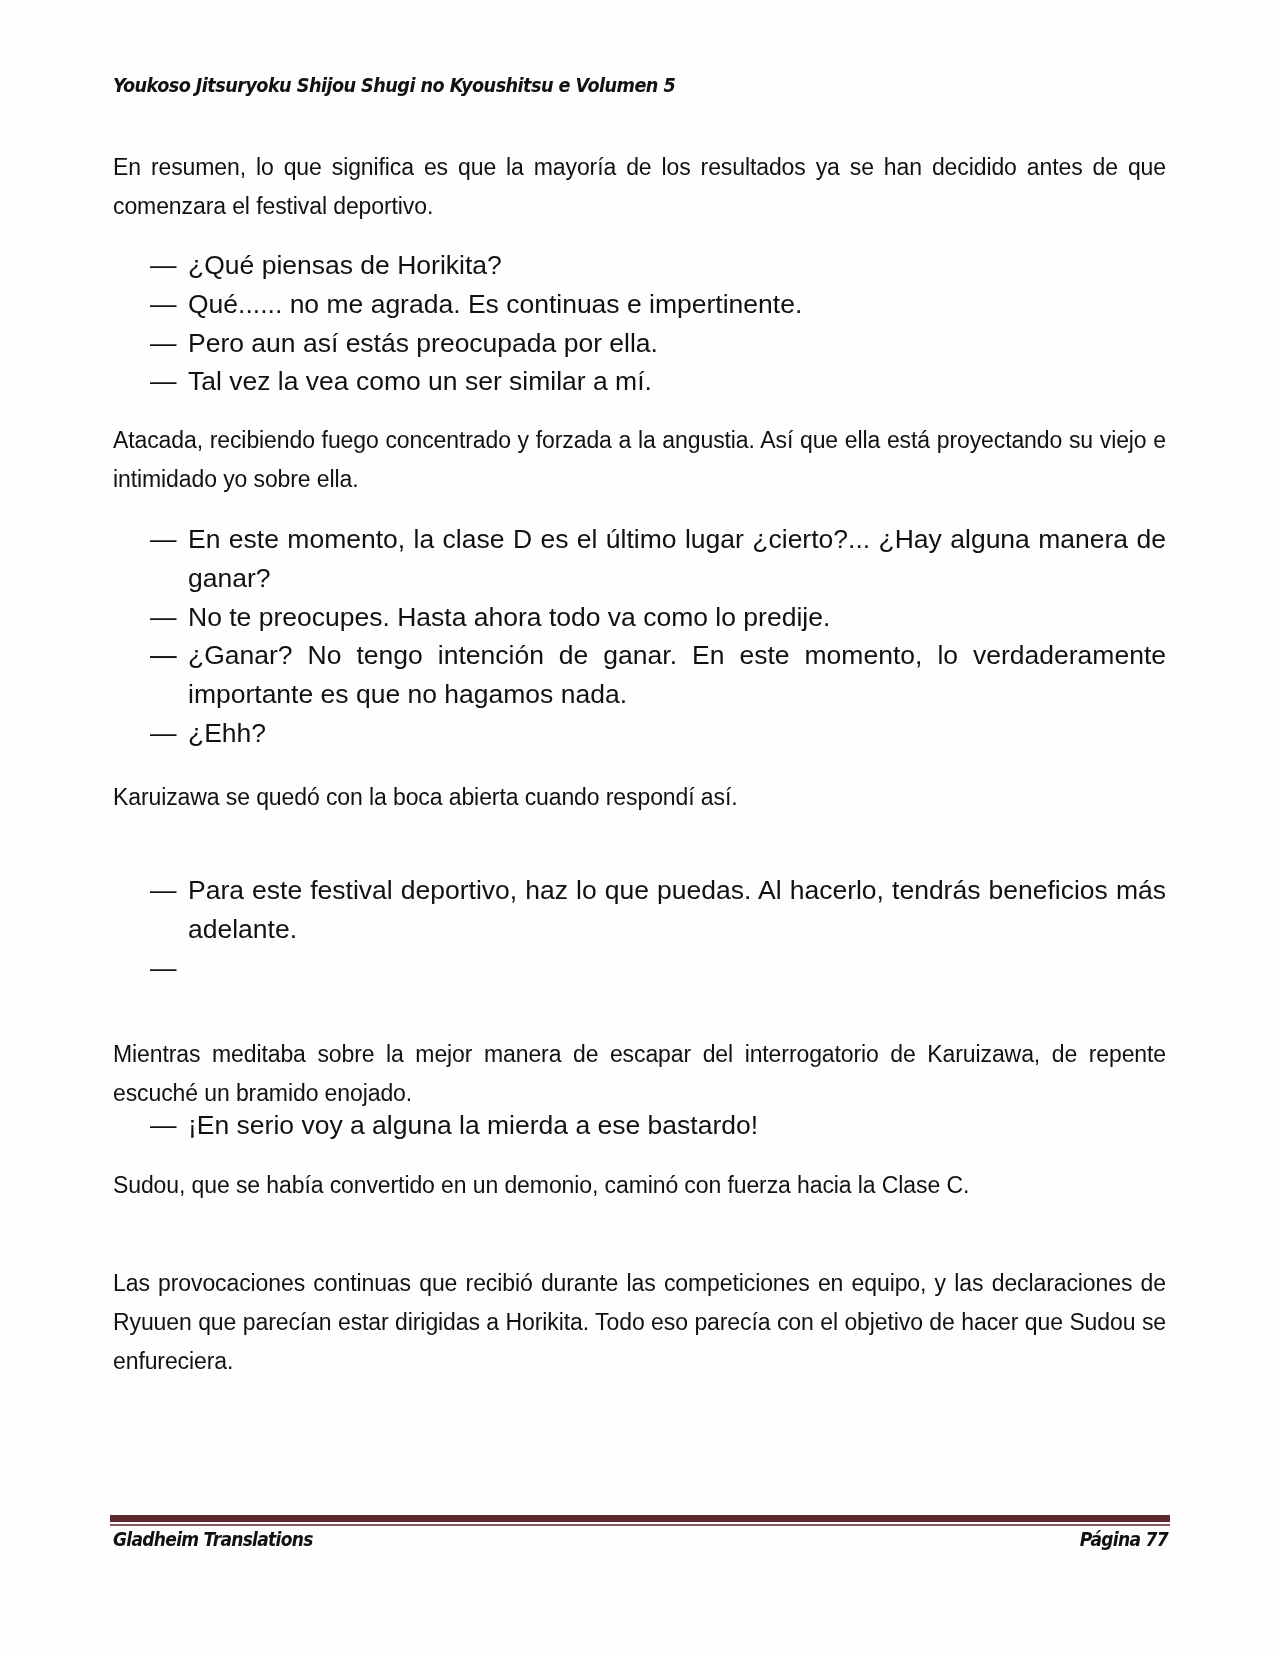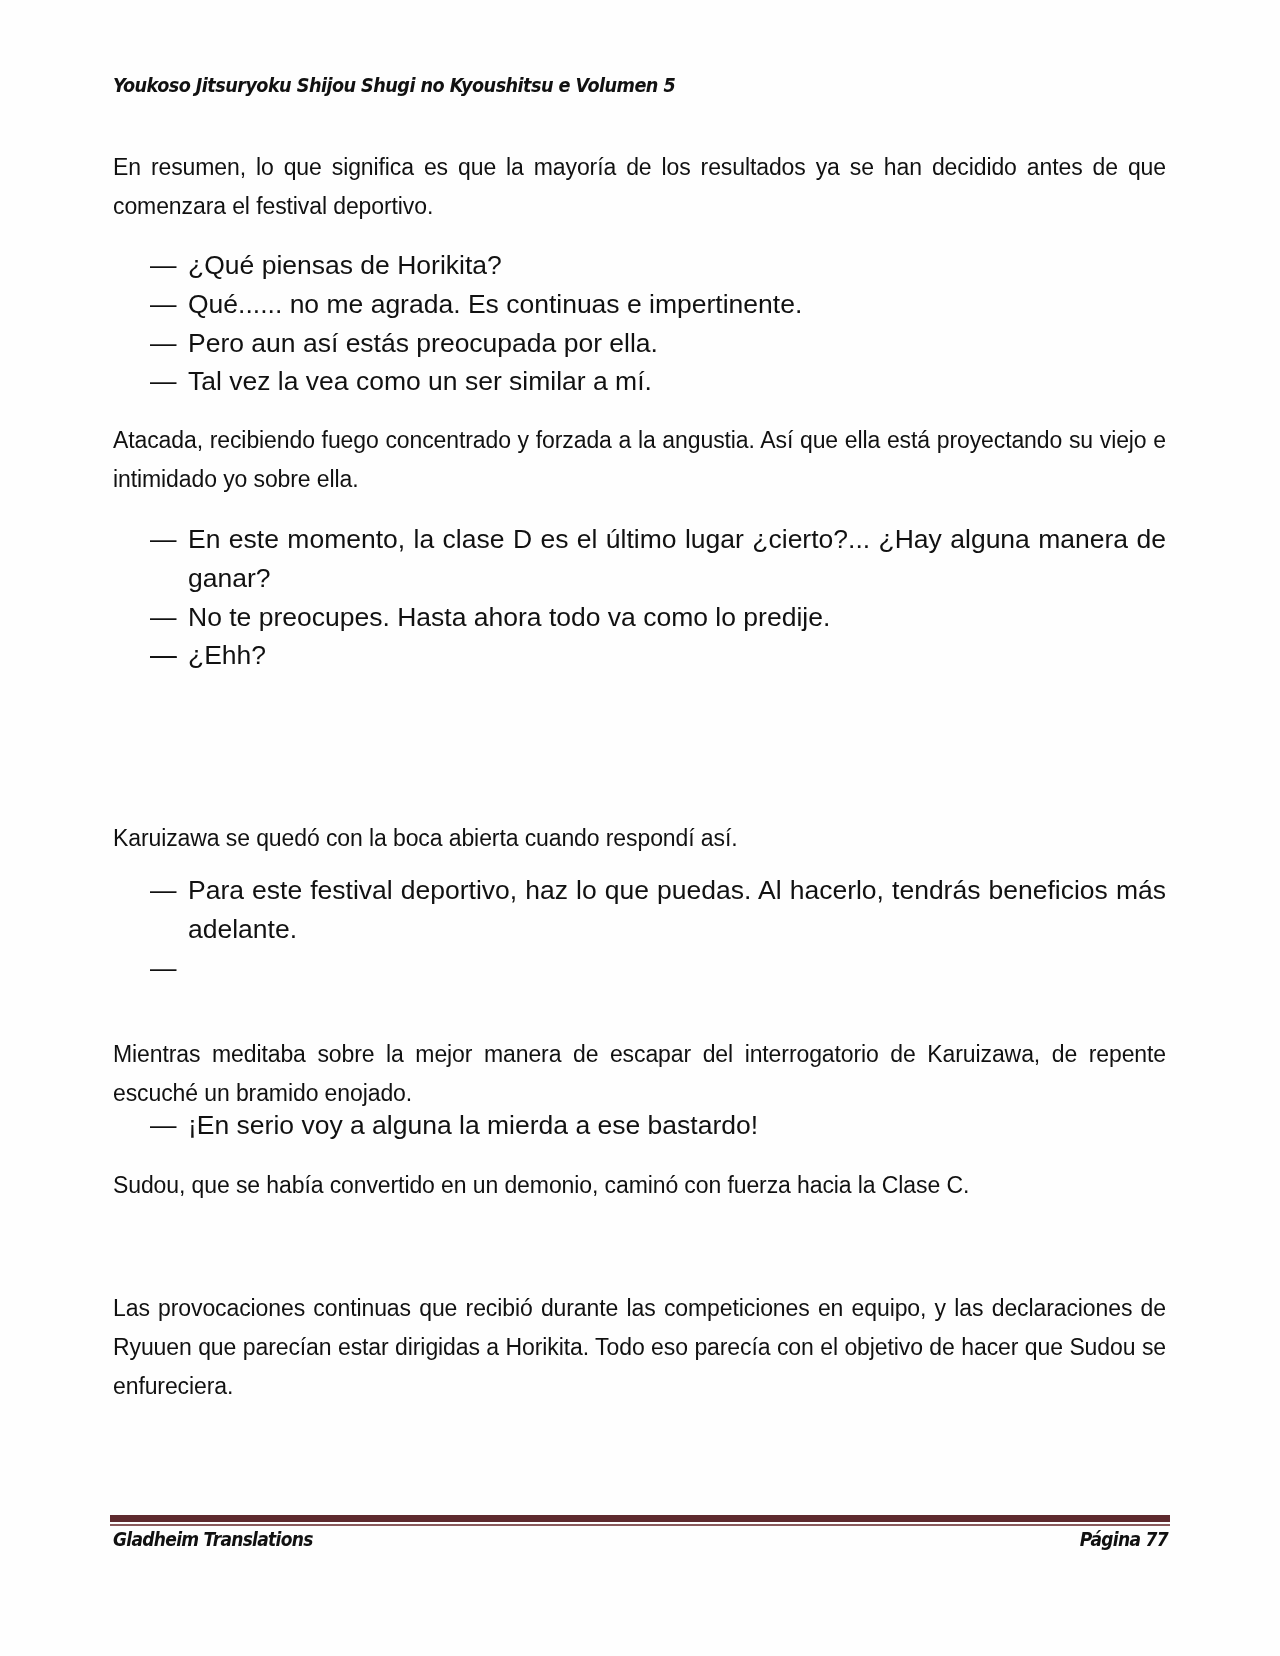--- a/index.html
+++ b/index.html
@@ -51,40 +51,40 @@
   <div class="dlg"><span class="dash">—</span><span>Pero aun así estás preocupada por ella.</span></div>
   <div class="dlg"><span class="dash">—</span><span>Tal vez la vea como un ser similar a mí.</span></div>
 </div>
 
 <div class="block para" style="top:421px;">Atacada, recibiendo fuego concentrado y forzada a la angustia. Así que ella está proyectando su viejo e intimidado yo sobre ella.</div>
 
 <div class="dlg-list" style="top:520px;">
   <div class="dlg"><span class="dash">—</span><span>En este momento, la clase D es el último lugar ¿cierto?... ¿Hay alguna manera de ganar?</span></div>
   <div class="dlg"><span class="dash">—</span><span>No te preocupes. Hasta ahora todo va como lo predije.</span></div>
   <div class="dlg"><span class="dash">—</span></div>
-  <div class="dlg"><span class="dash">—</span></div>
+  <div class="dlg"><span class="dash">—</span><span>¿Ganar? No tengo intención de ganar. En este momento, lo verdaderamente importante es que no hagamos nada.</span></div>
   <div class="dlg"><span class="dash">—</span><span>¿Ehh?</span></div>
 </div>
 
-<div class="block para" style="top:819px;">Karuizawa se quedó con la boca abierta cuando respondí así.</div>
+<div class="block para" style="top:778px;">Karuizawa se quedó con la boca abierta cuando respondí así.</div>
 
 <div class="dlg-list" style="top:871px;">
   <div class="dlg"><span class="dash">—</span><span>Para este festival deportivo, haz lo que puedas. Al hacerlo, tendrás beneficios más adelante.</span></div>
   <div class="dlg"><span class="dash">—</span></div>
 </div>
 
 <div class="block para" style="top:1007px;margin-top:28px;">Mientras meditaba sobre la mejor manera de escapar del interrogatorio de Karuizawa, de repente escuché un bramido enojado.</div>
 
 <div class="dlg-list" style="top:1106px;">
   <div class="dlg"><span class="dash">—</span><span>¡En serio voy a alguna la mierda a ese bastardo!</span></div>
 </div>
 
 <div class="block para" style="top:1166px;">Sudou, que se había convertido en un demonio, caminó con fuerza hacia la Clase C.</div>
 
-<div class="block para" style="top:1264px;margin-top:25px;">Las provocaciones continuas que recibió durante las competiciones en equipo, y las declaraciones de Ryuuen que parecían estar dirigidas a Horikita. Todo eso parecía con el objetivo de hacer que Sudou se enfureciera.</div>
+<div class="block para" style="top:1264px;">Las provocaciones continuas que recibió durante las competiciones en equipo, y las declaraciones de Ryuuen que parecían estar dirigidas a Horikita. Todo eso parecía con el objetivo de hacer que Sudou se enfureciera.</div>
 
 <div class="footer-rule">
   <div class="thick"></div>
   <div class="gap"></div>
   <div class="thin"></div>
 </div>
 <div class="footer-left">Gladheim Translations</div>
 <div class="footer-right">Página 77</div>
 
 </body></html>

